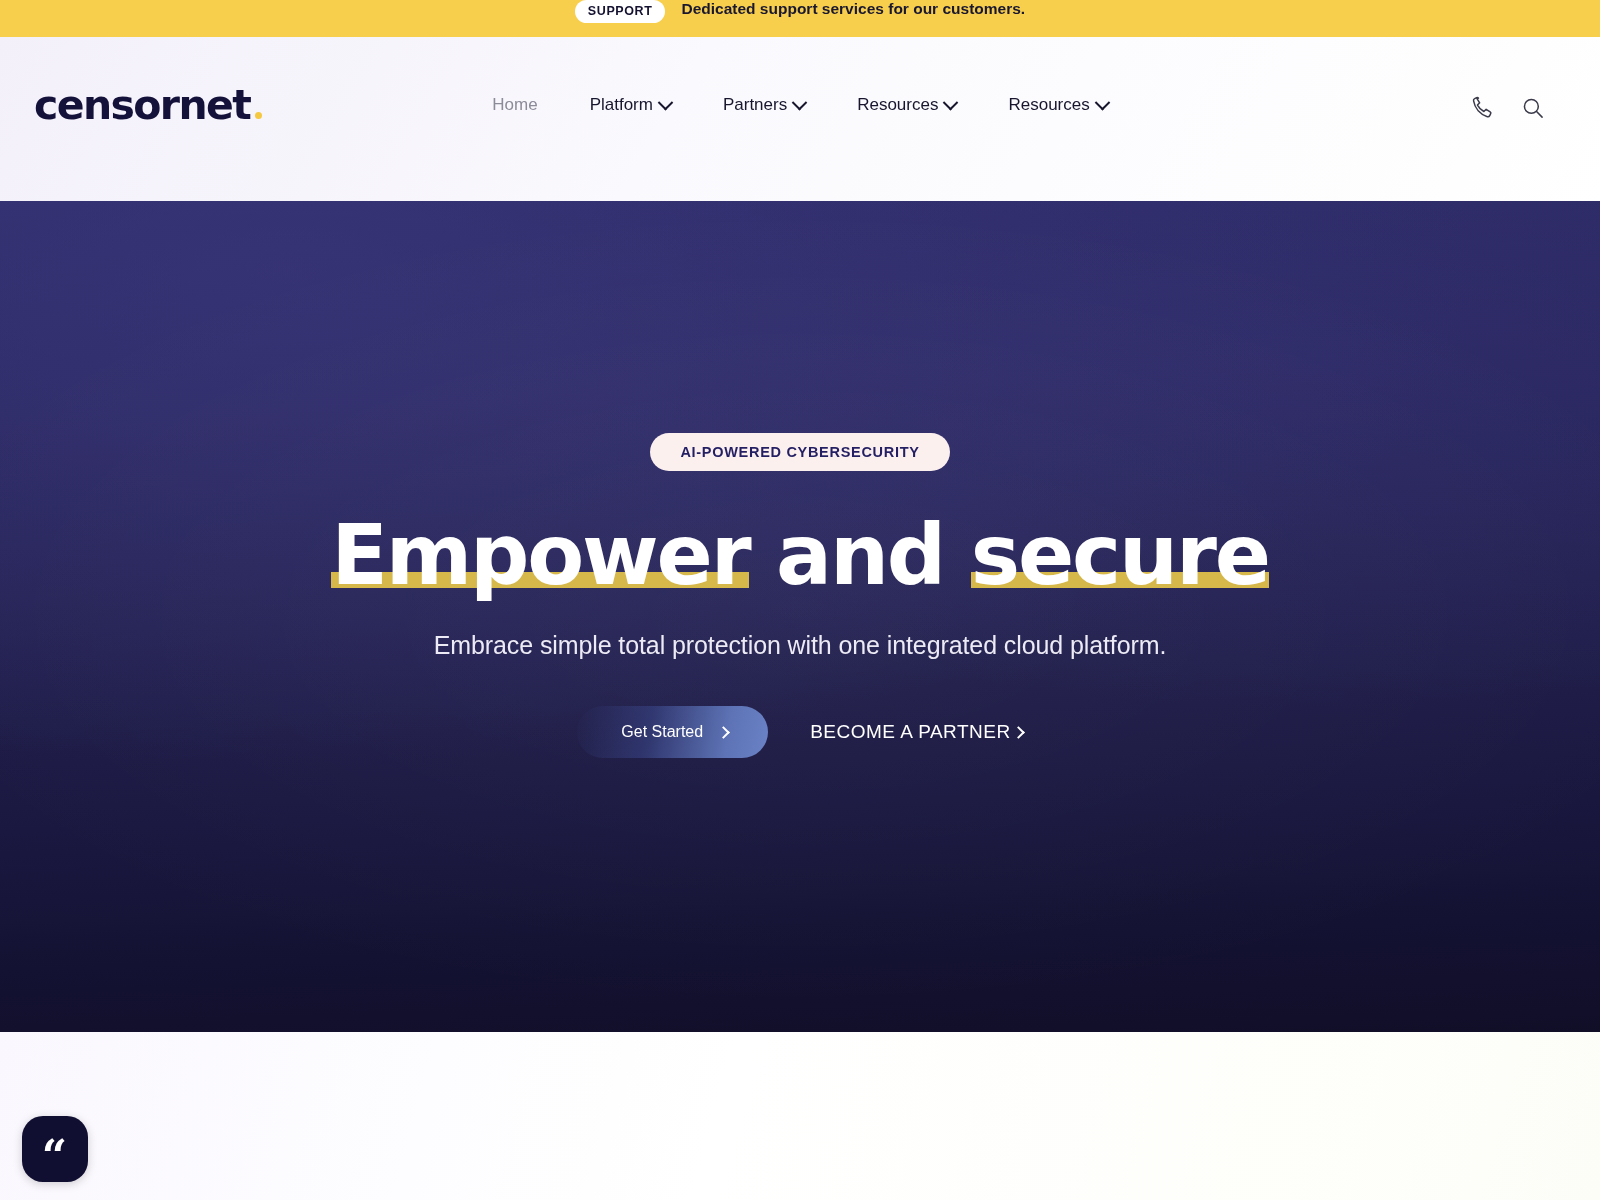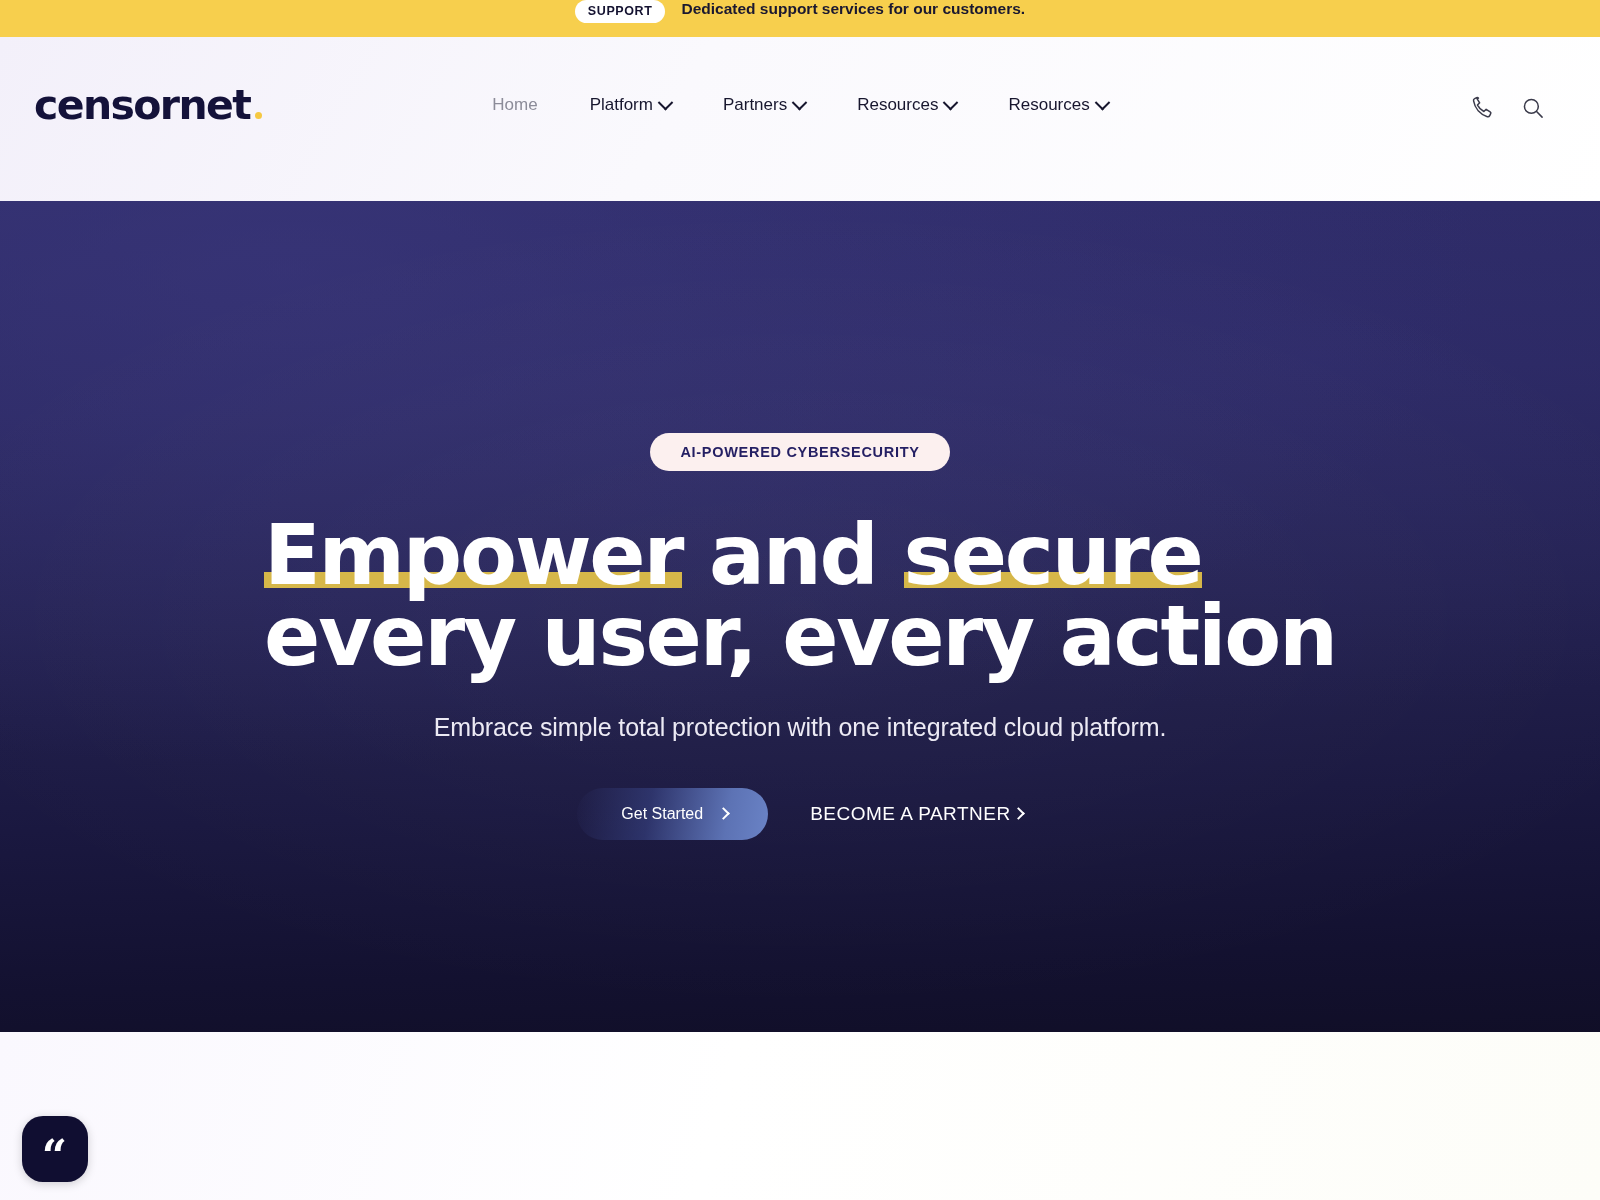--- a/index.html
+++ b/index.html
@@ -331,21 +331,20 @@
 
   <section class="hero">
     <div class="hero-vignette"></div>
 
     <div class="hero-inner">
 
       <div class="hero-badge">AI-POWERED CYBERSECURITY</div>
 
       <h1 class="hero-title">
         <span class="line"><span class="hl">Empower</span> <span>and</span> <span class="hl">secure</span></span>
-        <span class="line">every user, every action</span>
       </h1>
 
       <p class="hero-sub">Embrace simple total protection with one integrated cloud platform.</p>
 
       <div class="hero-ctas">
         <button class="btn-primary">
           <span>Get Started</span>
           <span class="chev-r"></span>
         </button>
         <a class="btn-link">

